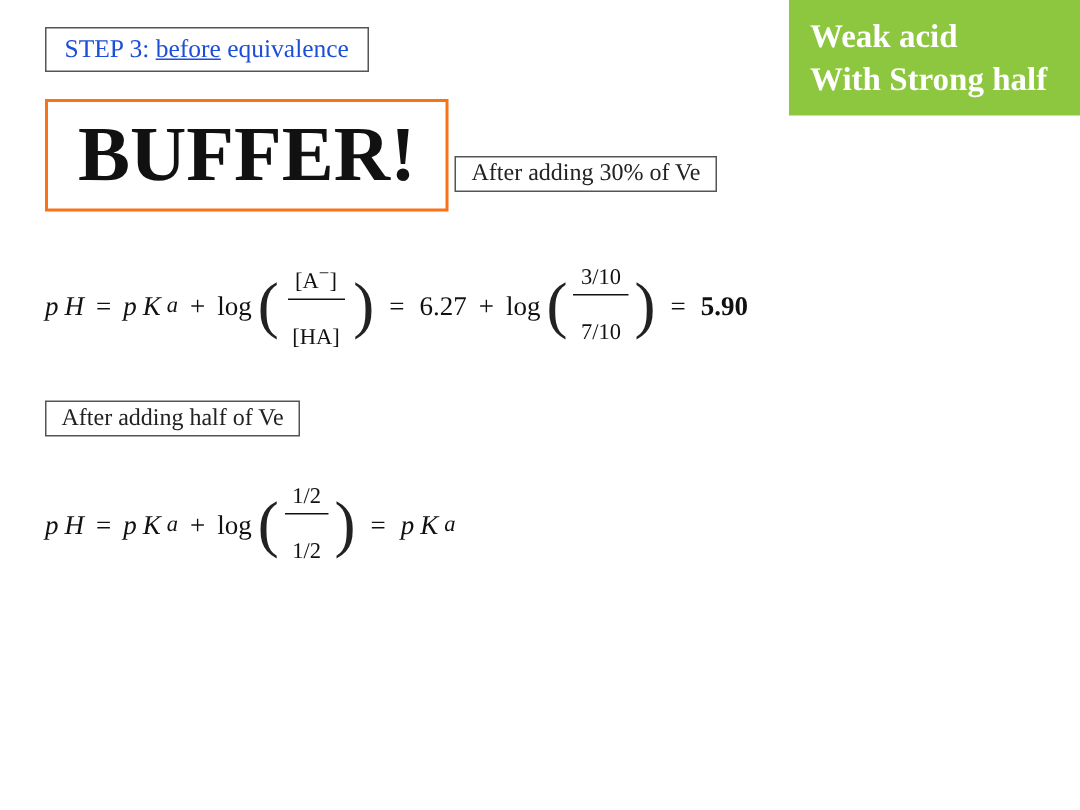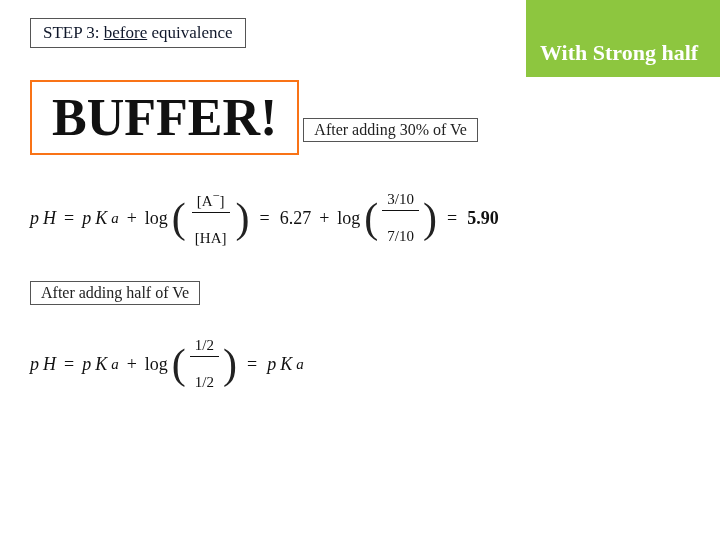--- a/index.html
+++ b/index.html
@@ -30,25 +30,25 @@
     .main-content {
       position: absolute;
       top: 0;
       left: 0;
       width: 526px;
       padding: 18px 30px;
     }
 
     .step-label {
       font-size: 17px;
-      color: #0f172a;
+      color: #1d4ed8;
       border: 1.5px solid #555;
       display: inline-block;
       padding: 4px 12px;
-      margin-bottom: 32px;
+      margin-bottom: 18px;
     }
 
     .step-label u {
       text-decoration: underline;
     }
 
     .buffer-box {
       border: 2px solid #f97316;
       display: inline-block;
       padding: 6px 20px;
@@ -106,21 +106,21 @@
       font-size: 38px;
       font-weight: 100;
       line-height: 1;
       color: #222;
     }
   </style>
 </head>
 <body>
 
 <div class="top-right-banner">
-  <br>
+  <span>Weak acid</span><br>
   <span>With Strong half</span>
 </div>
 
 <div class="main-content">
 
   
   <div class="step-label">
     STEP 3: <u>before</u> equivalence
   </div>
 

